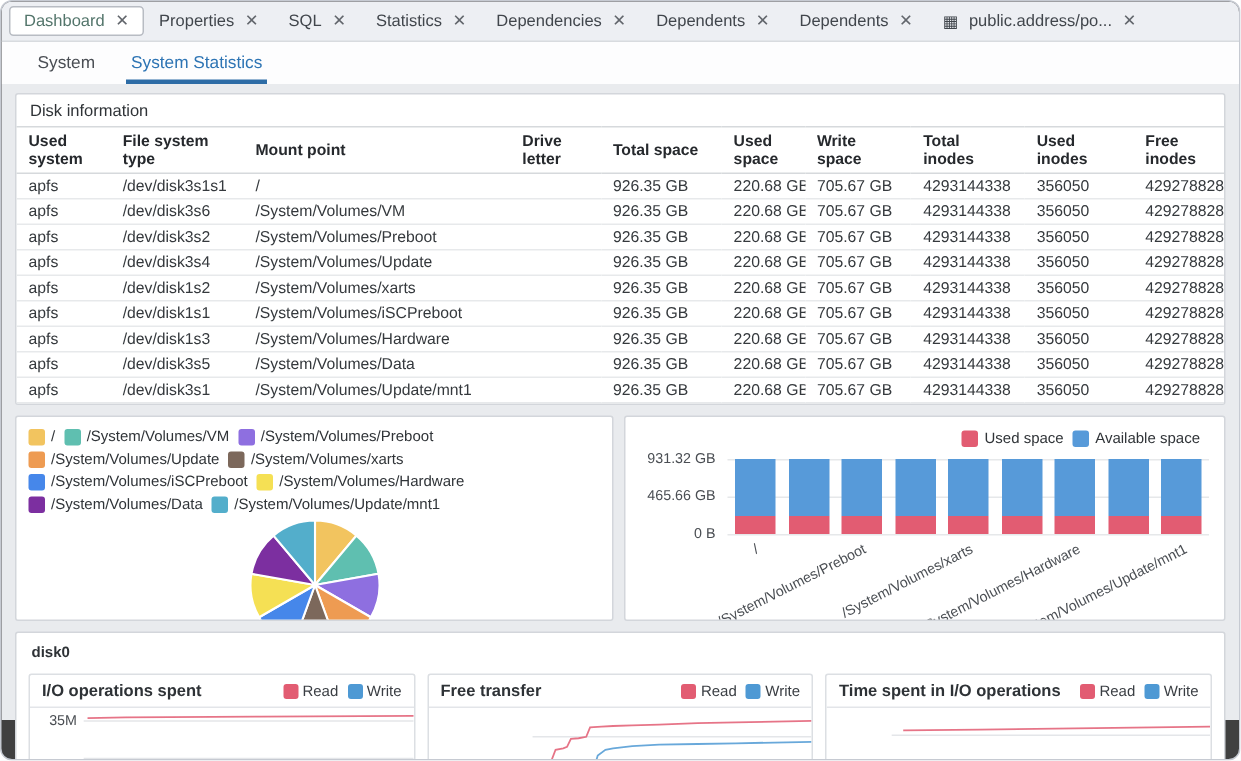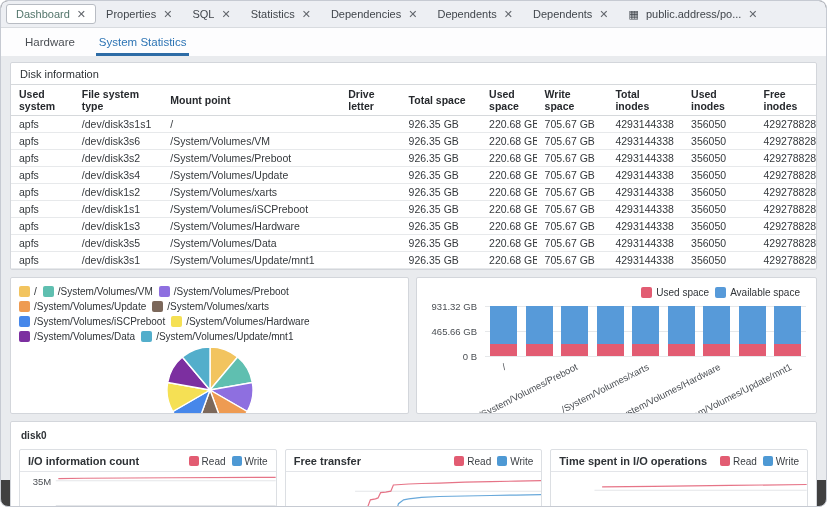--- a/index.html
+++ b/index.html
@@ -118,21 +118,21 @@
         <span class="close">✕</span>
       </div>
       <div class="tab">
         <span class="tab-icon">▦</span>
         <span>public.address/po...</span>
         <span class="close">✕</span>
       </div>
     </div>
 
   <div class="navtabs" id="navtabs">
-      <div class="navtab">Hardware</div>
+      <div class="navtab">System</div>
       <div class="navtab active">System Statistics</div>
     </div>
 
 
   <div class="content">
 
     <div class="panel disk-panel">
       <div class="panel-title">Disk information</div>
       <table>
         <colgroup id="colgroup">
@@ -402,21 +402,21 @@
         </div>
       </div>
 
     </div>
 
     <div class="panel disk0-panel">
       <div class="disk0-title">disk0</div>
       <div class="disk0-charts" id="disk0Charts">
           <div class="mini-chart">
             <div class="mini-head">
-              <div class="mini-title">I/O information count</div>
+              <div class="mini-title">I/O operations spent</div>
               <div class="mini-legend">
                 <span class="swatch" style="background: rgb(226, 92, 114);"></span>
                 <span>Read</span>
                 <span class="swatch" style="background: rgb(78, 153, 212);"></span>
                 <span>Write</span>
               </div>
             </div>
             <div class="mini-body">
               <svg viewBox="0 0 100 100" preserveAspectRatio="none">
                 <line x1="14" y1="9" x2="100" y2="9" stroke="#e4e6e9" vector-effect="non-scaling-stroke"></line>

